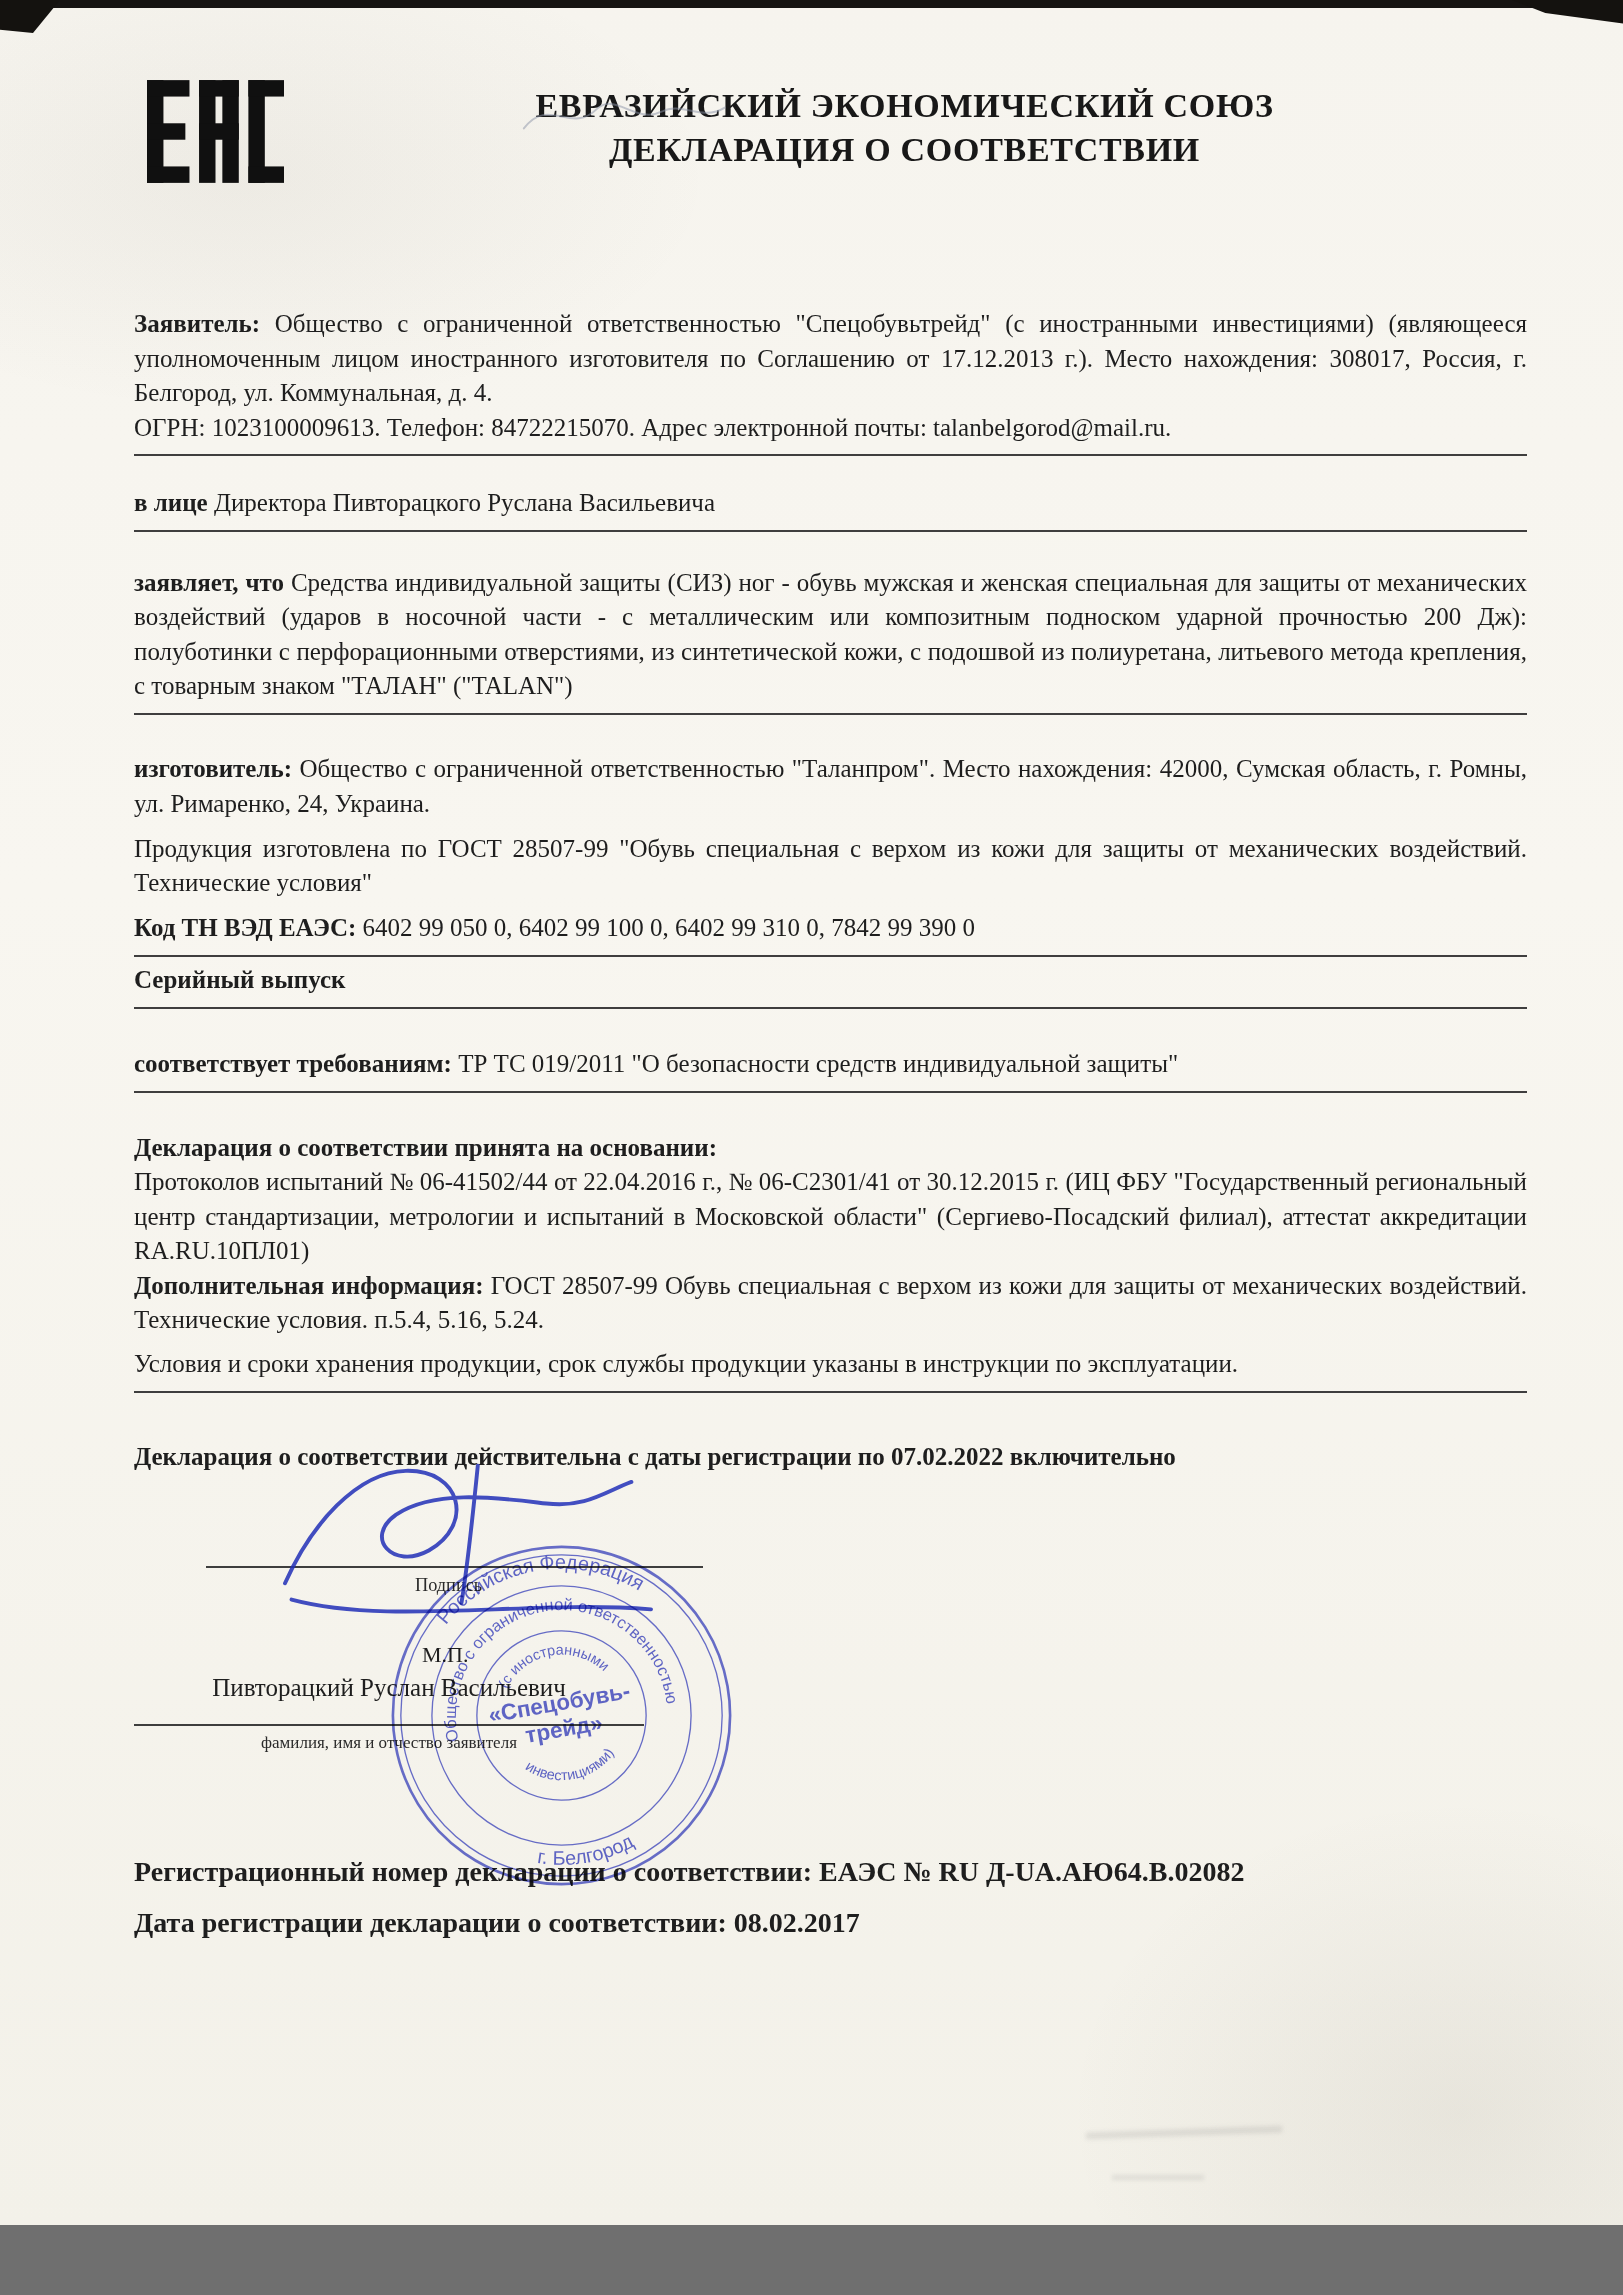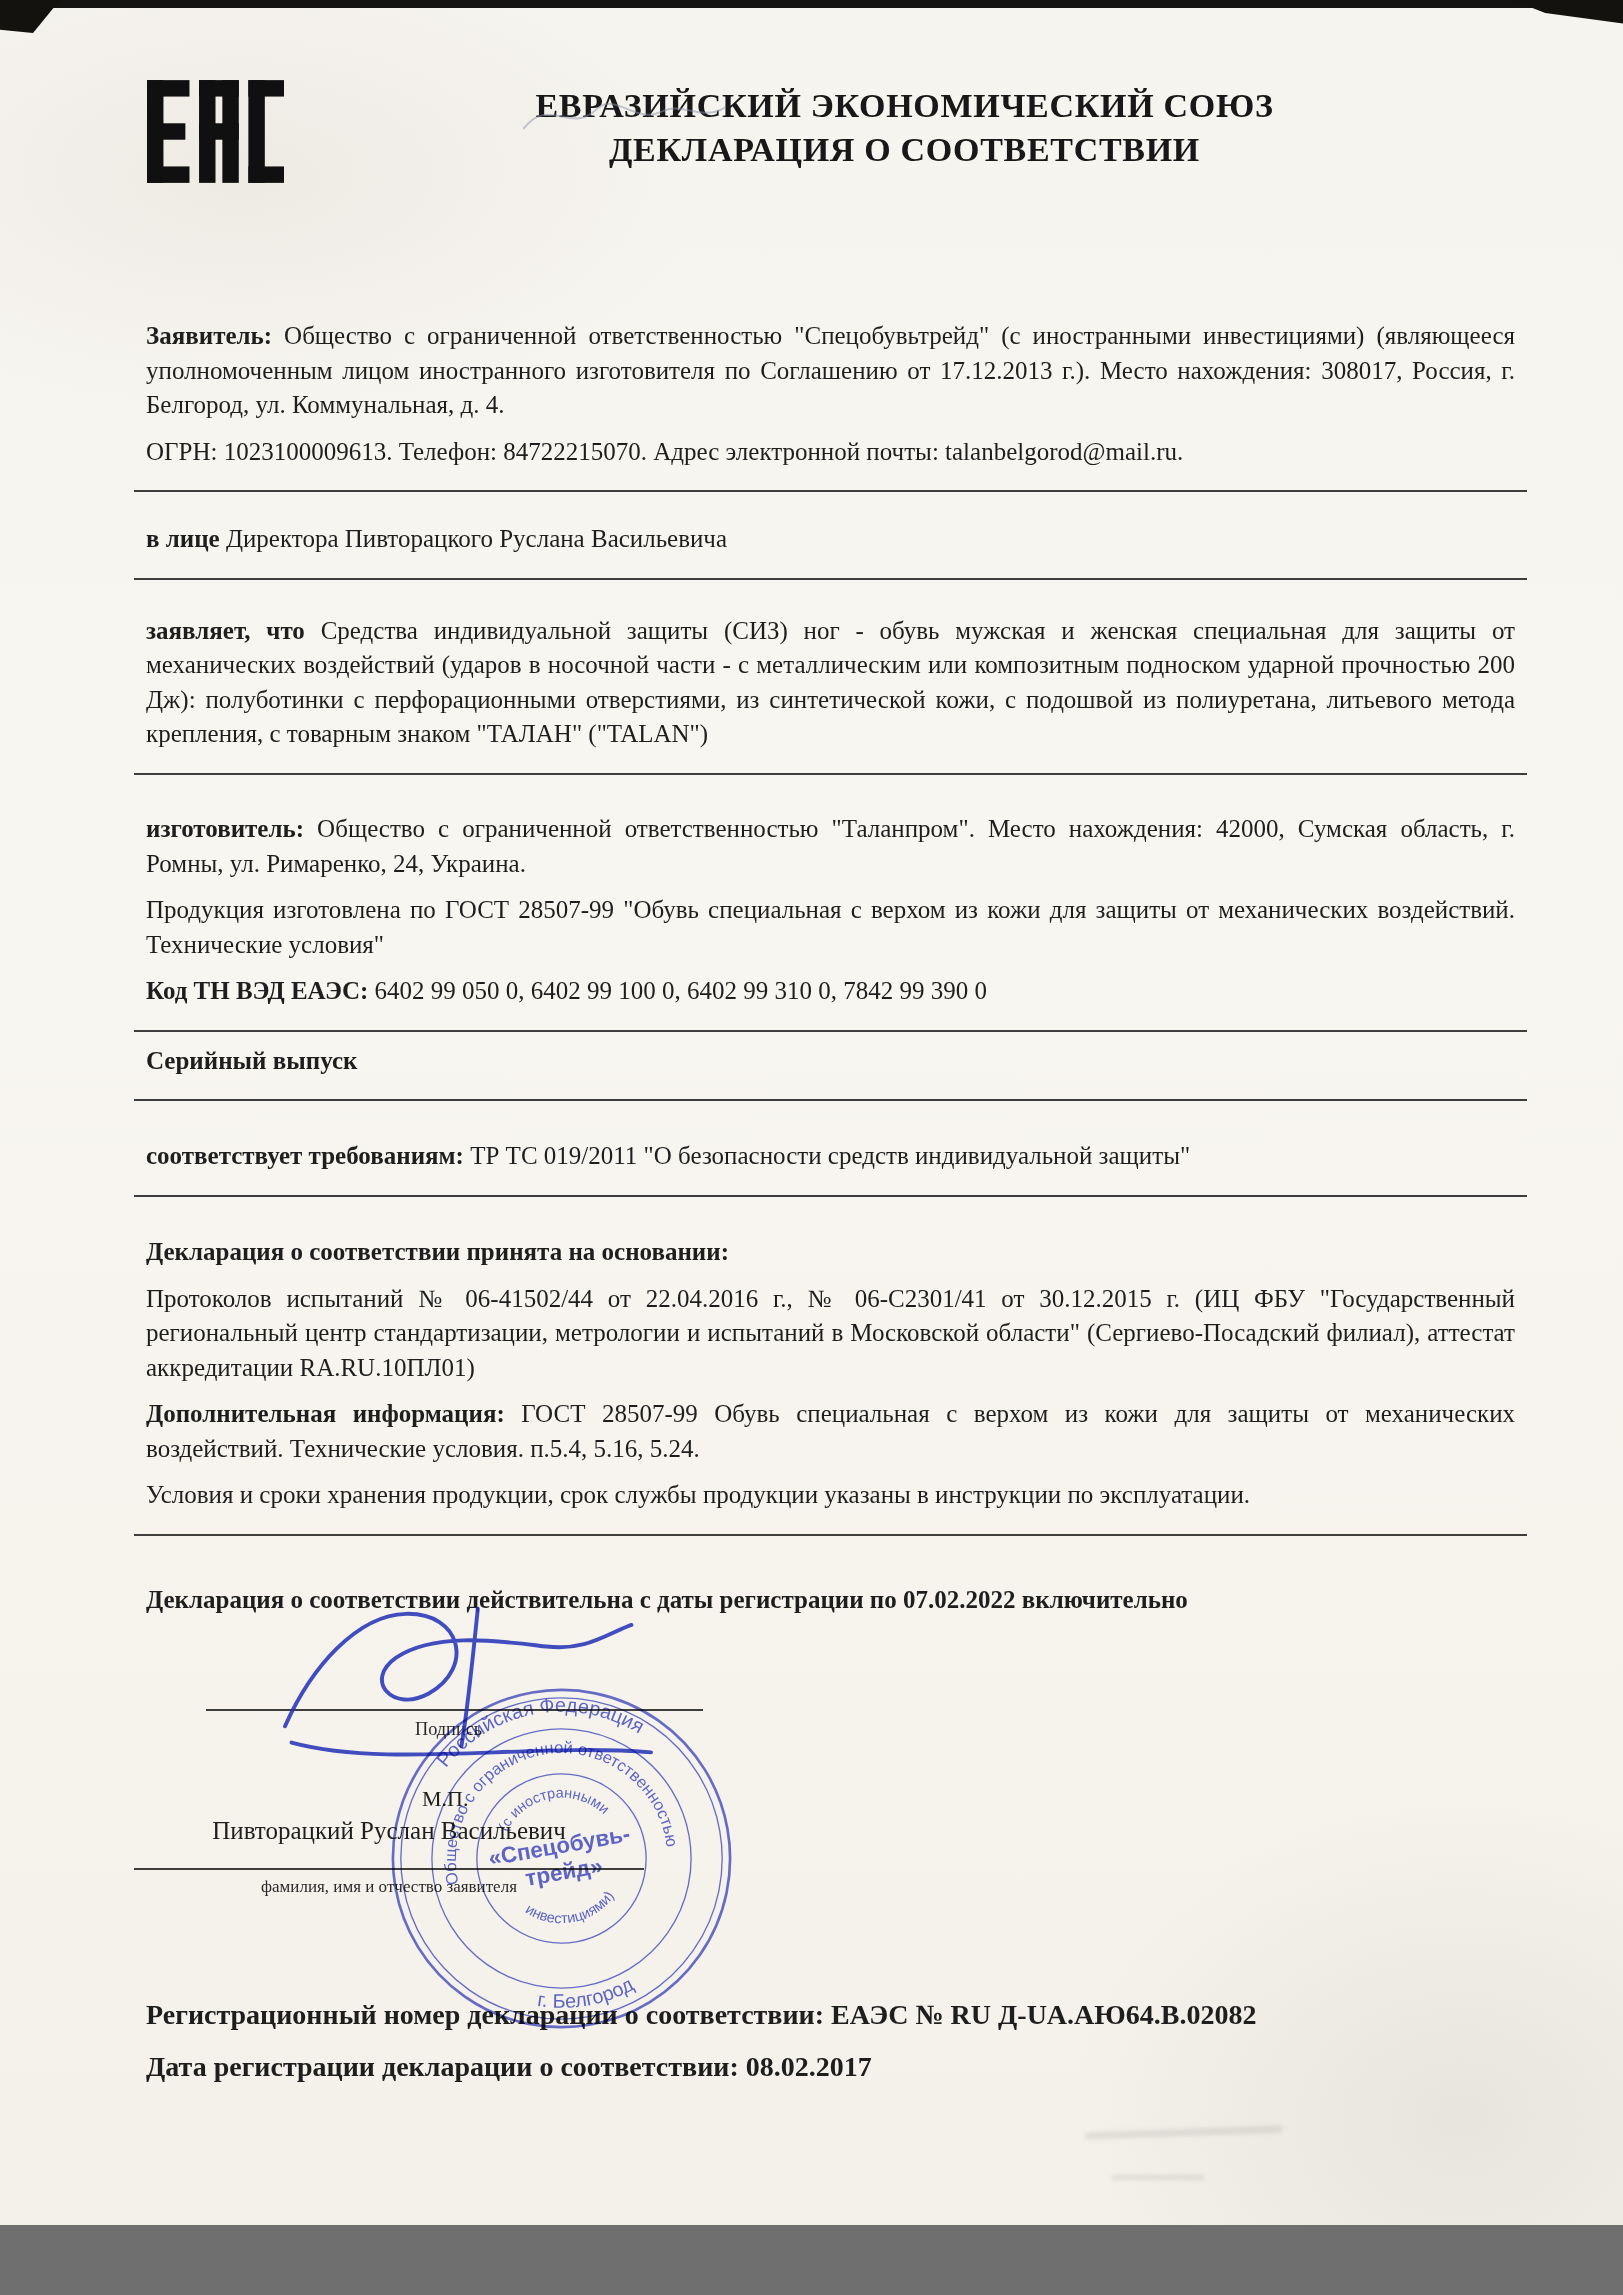--- a/index.html
+++ b/index.html
@@ -23,21 +23,21 @@
   .smudge-b{position:absolute;left:1112px;top:2175px;width:92px;height:5.2px;background:rgba(110,110,110,.14);filter:blur(2px);}
 
   .header{position:absolute;top:79px;left:147px;right:98px;display:flex;align-items:flex-start;}
   .logo{width:137px;height:105px;flex:0 0 auto;}
   .titles{flex:1;text-align:center;padding-top:5.2px;font-weight:bold;font-size:34px;line-height:1.3;letter-spacing:0.7px;color:#181818;}
   .sr{position:absolute;width:0.7px;height:0.7px;overflow:hidden;clip-path:inset(50%);}
 
   .hand-note{position:absolute;left:517px;top:88px;}
 
   .content{position:absolute;left:134px;top:307px;width:1393px;font-size:25px;line-height:1.38;}
-  p{margin:12px;}
+  p{margin:0;}
   .just{text-align:justify;}
   .b{font-weight:bold;}
   .rule{border-bottom:2px solid rgba(42,42,42,.9);padding-bottom:9.2px;}
   .mb10{margin-bottom:6.5px;} .mb14{margin-bottom:9.2px;} .mb16{margin-bottom:10.5px;}
   .mb46{margin-bottom:30px;} .mb52{margin-bottom:34px;} .mb56{margin-bottom:37px;}
   .mb58{margin-bottom:38px;} .mb72{margin-bottom:47px;}
 
   .bottom{position:relative;}
   .validity{margin-bottom:92px;}
   .sig-row{display:flex;justify-content:flex-end;align-items:flex-start;flex-direction:column;}

